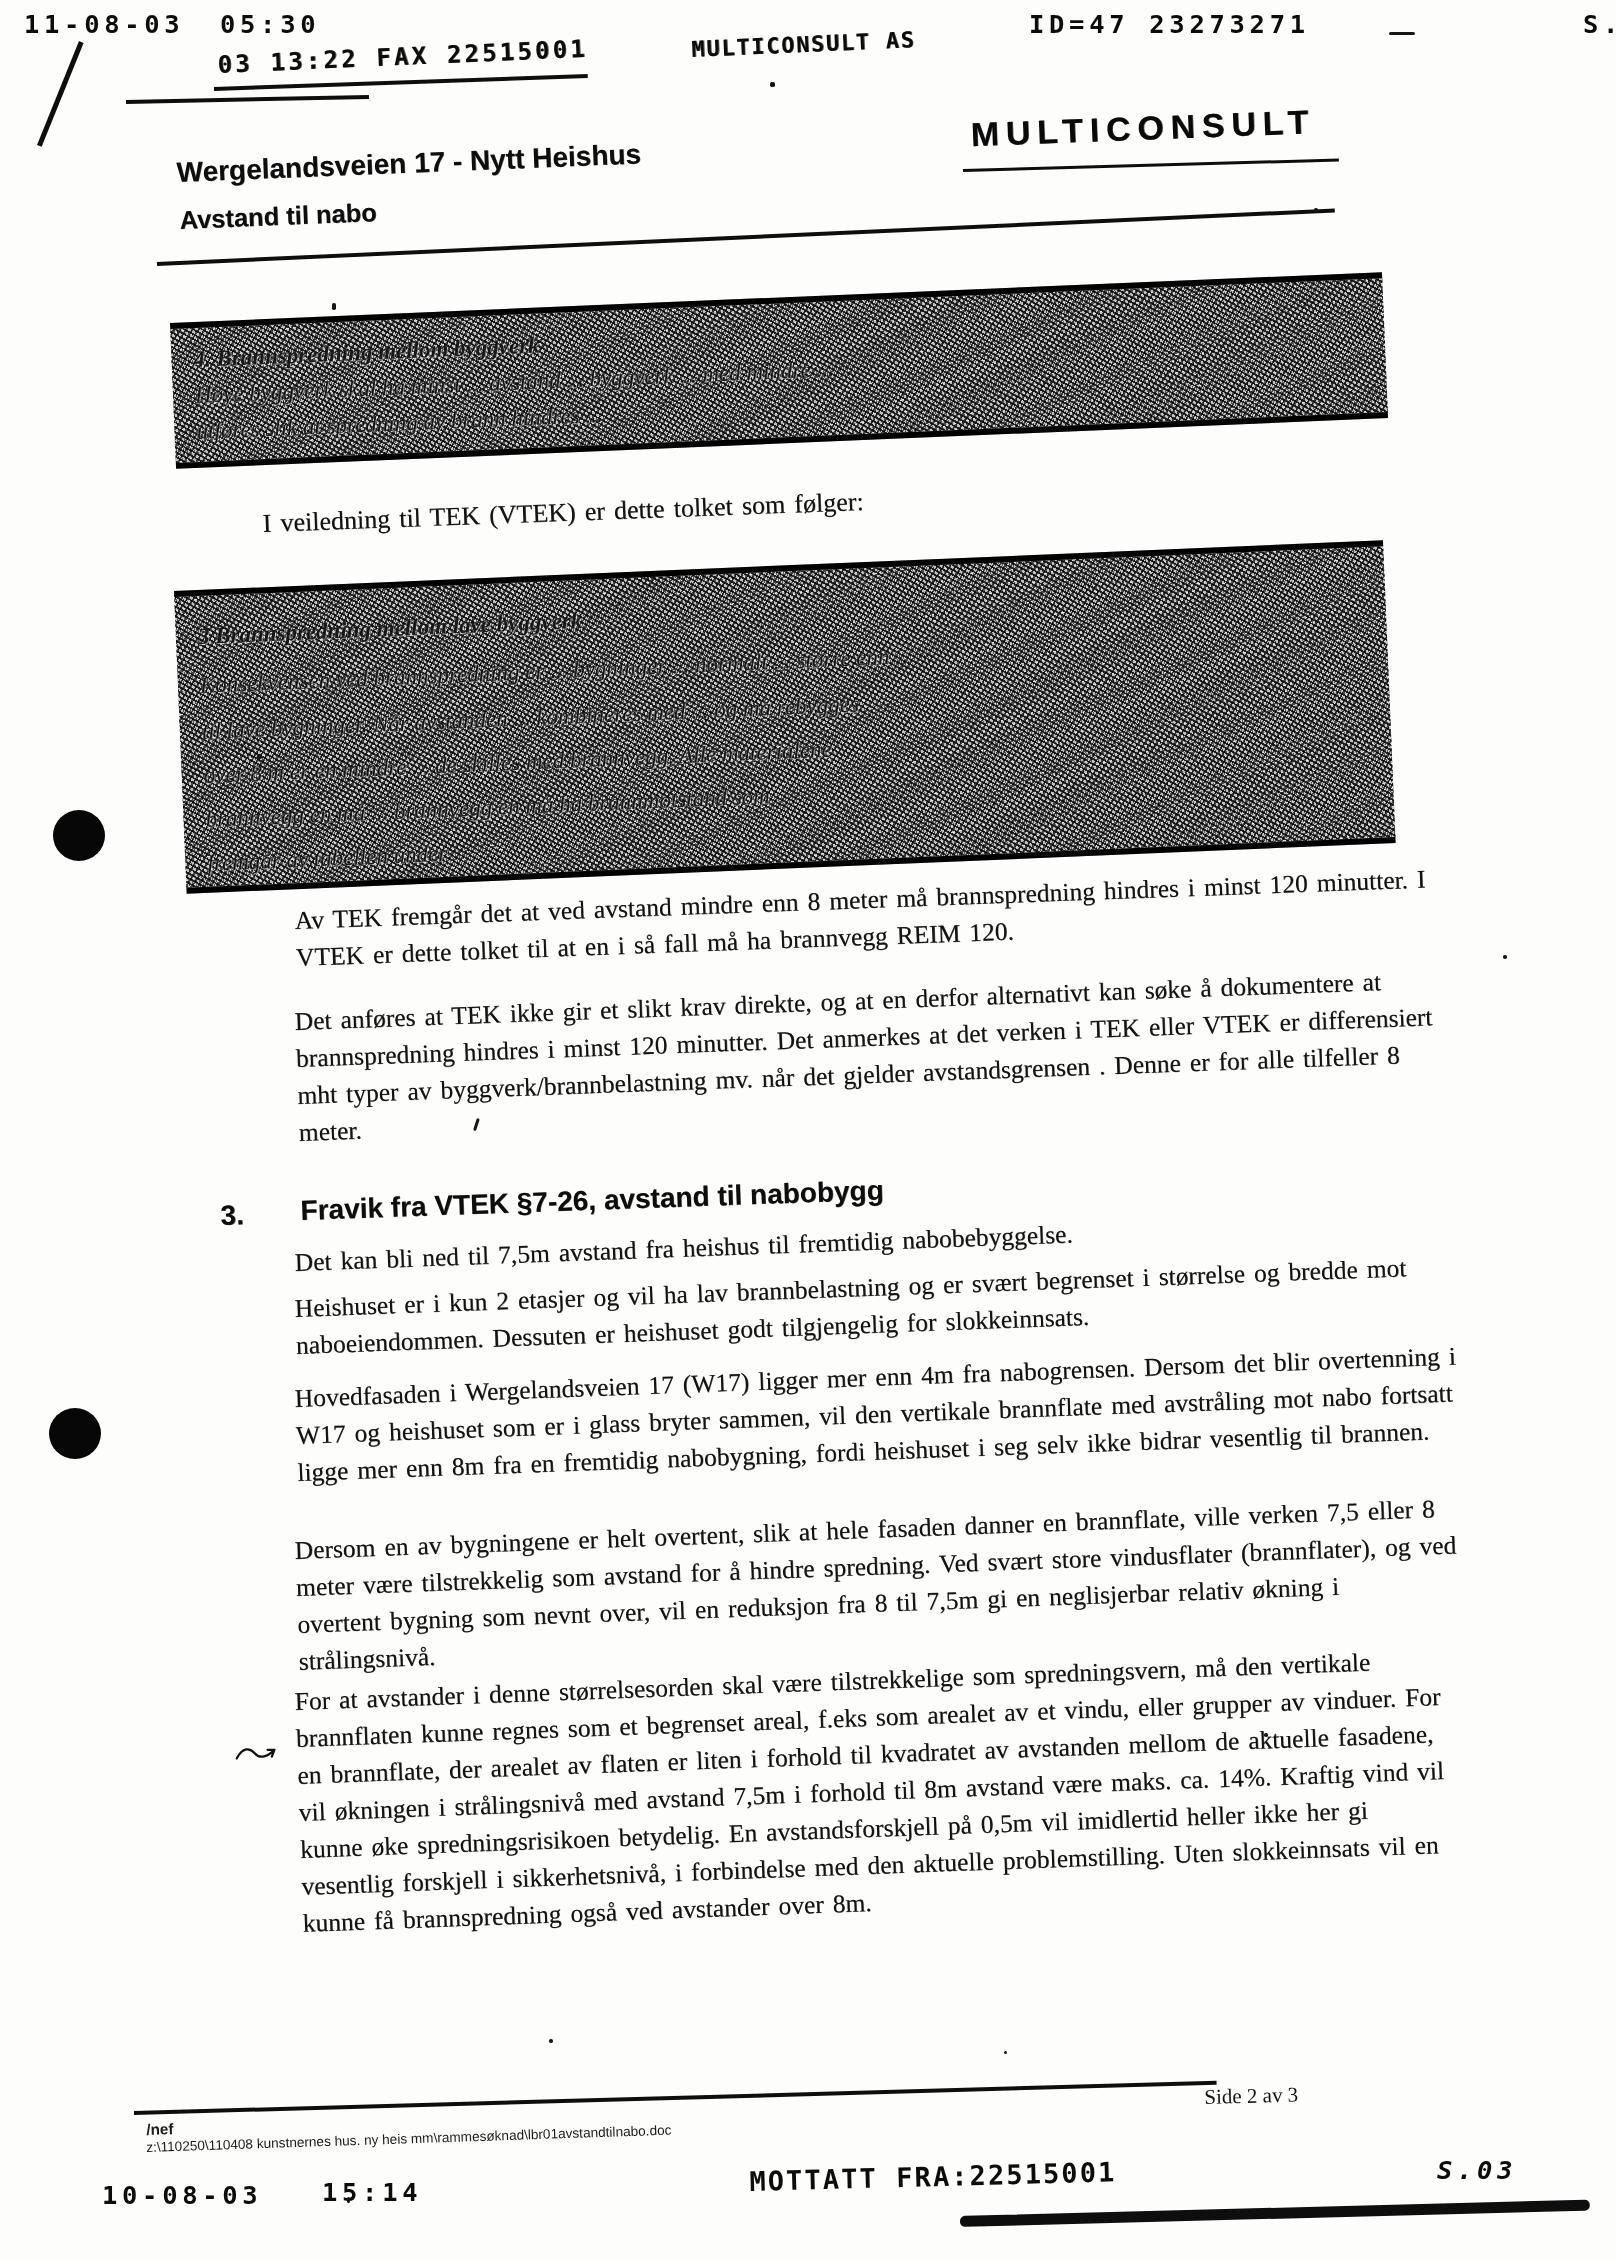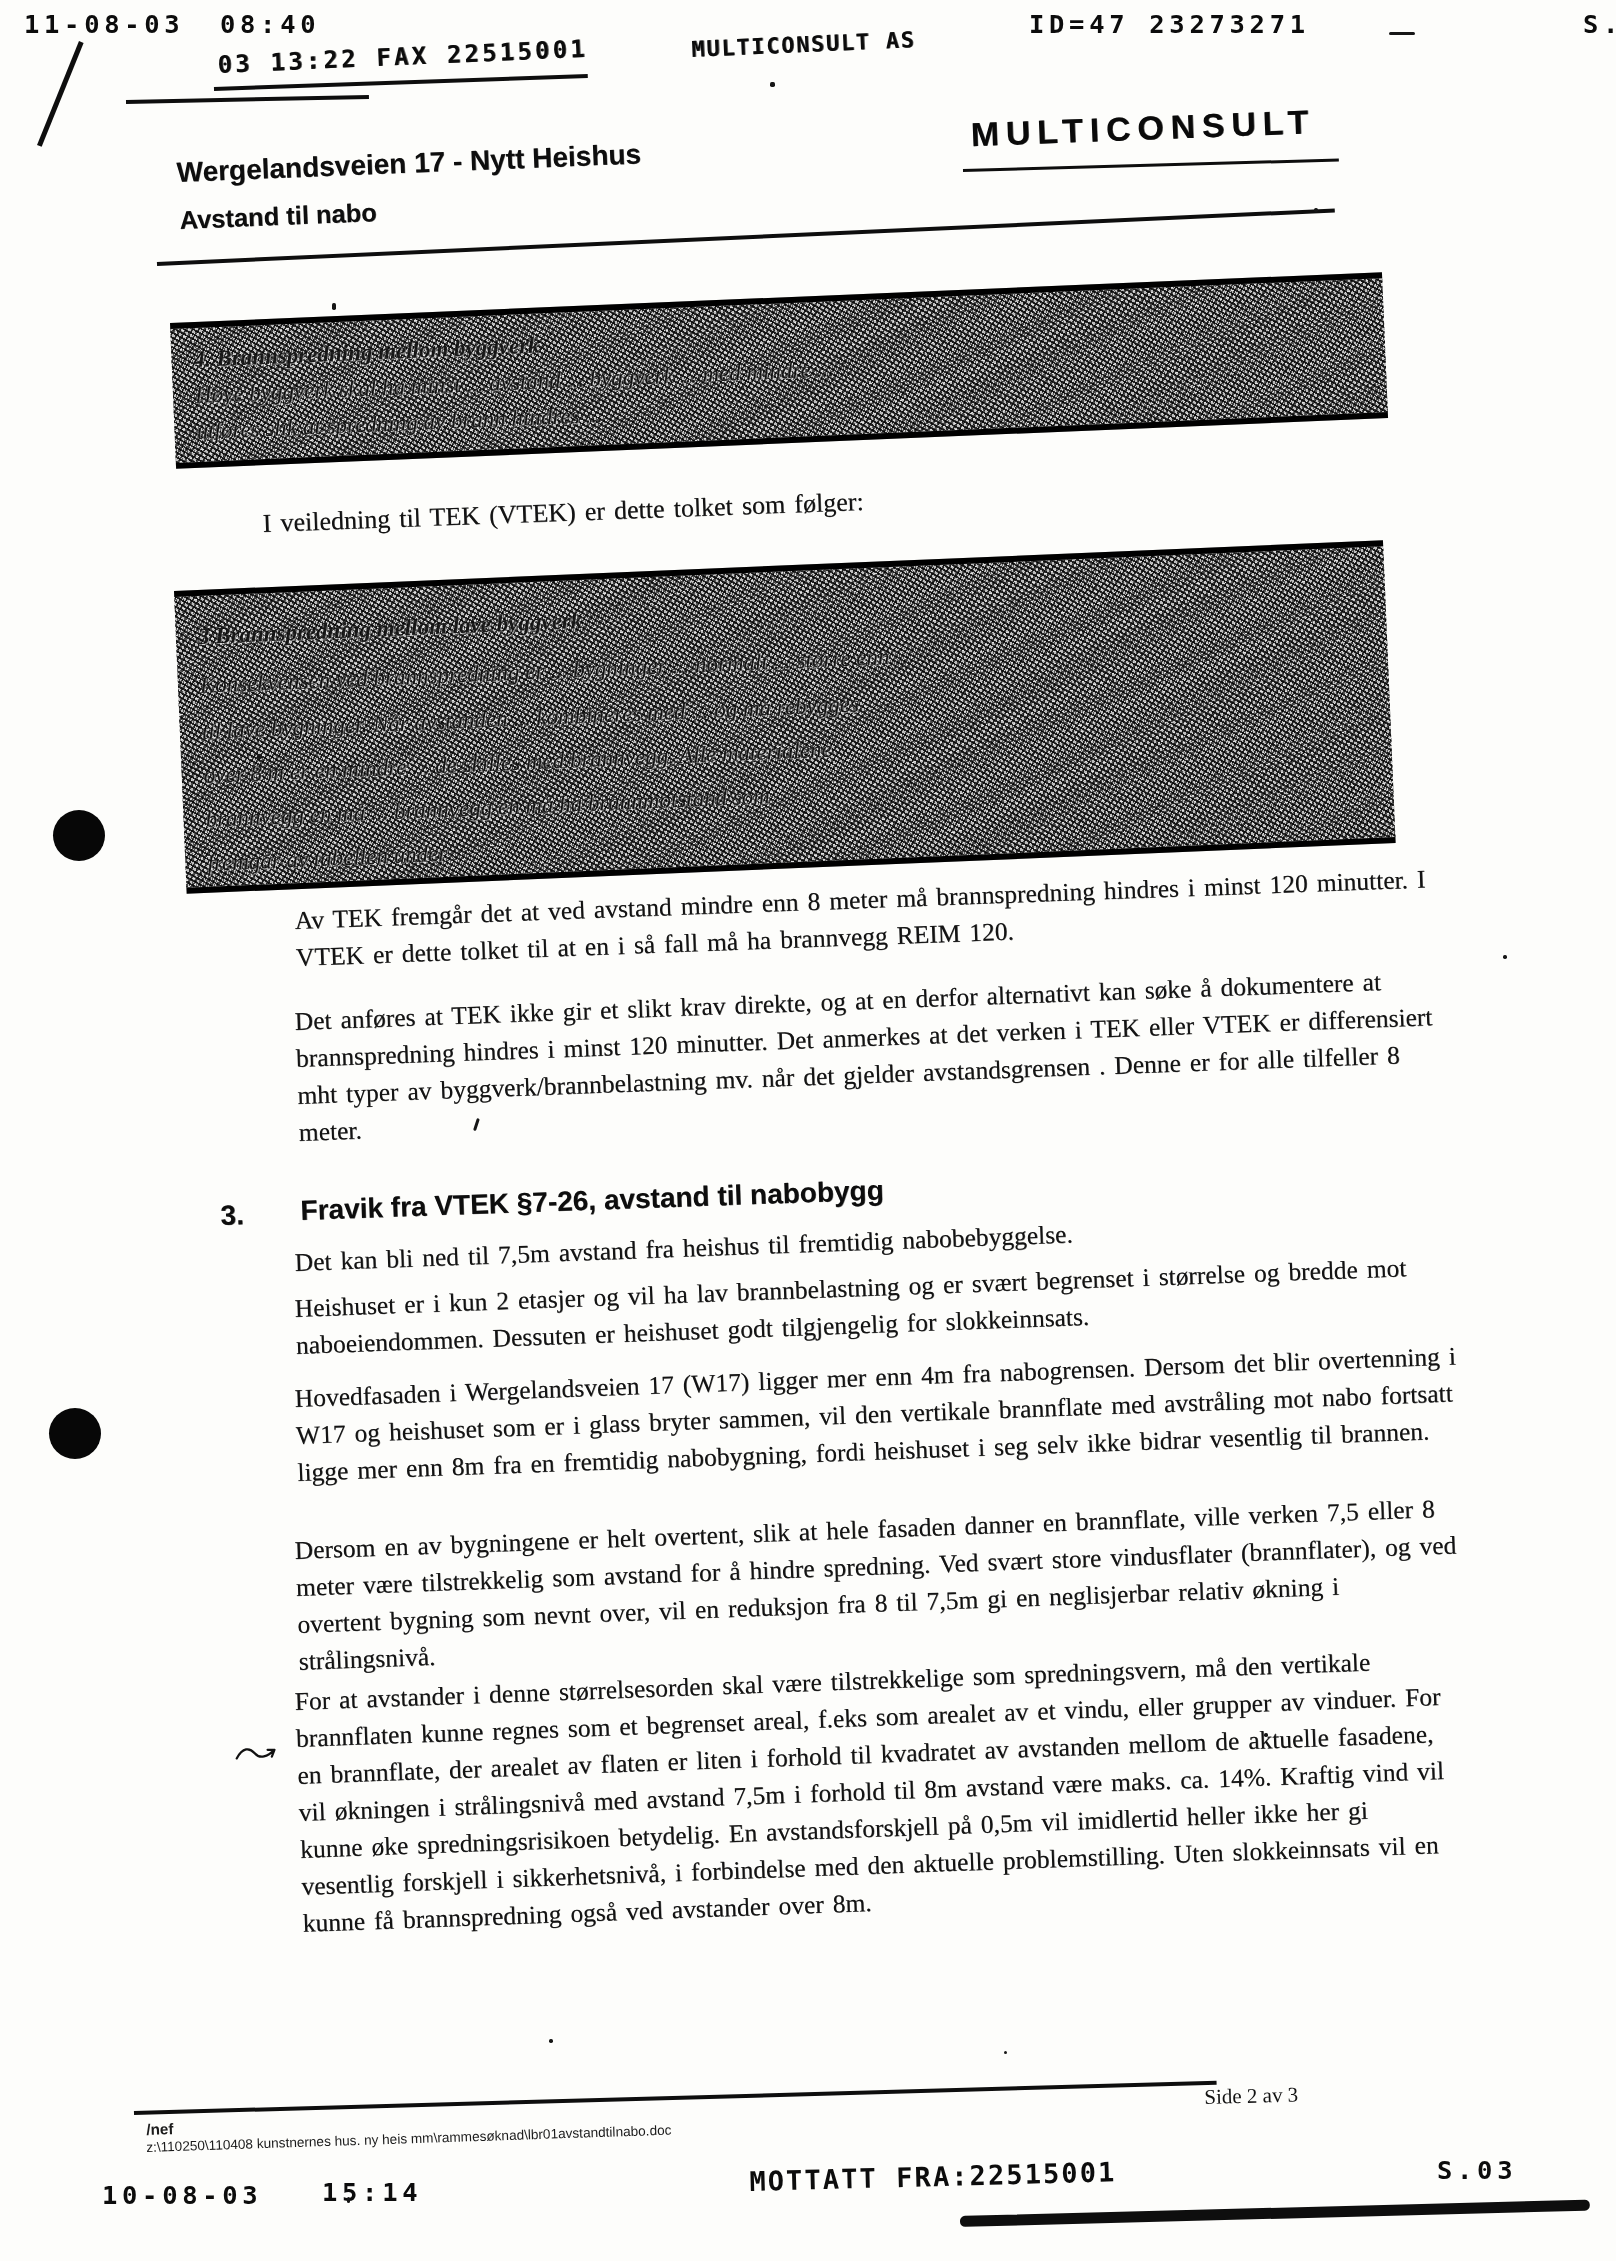--- a/index.html
+++ b/index.html
@@ -64,21 +64,21 @@
     transform:rotate(-1.9deg);transform-origin:left top;
   }
   .speck{position:absolute;background:#161616;border-radius:1.7px;}
 </style>
 </head>
 <body>
 
 <div class="page">
 
   <div class="fax abs" style="left:24px;top:8.5px;">11-08-03</div>
-  <div class="fax abs" style="left:220px;top:8.5px;">08:40</div>
+  <div class="fax abs" style="left:220px;top:8.5px;">05:30</div>
   <div class="fax abs" style="left:1013px;top:8.5px;margin-left:16px;">ID=47 23273271</div>
   <div class="fax abs" style="left:1583px;top:8.5px;">S.04</div>
 
   <div class="typed abs" style="left:691px;top:37px;font-size:22px;letter-spacing:1.7px;">MULTICONSULT AS</div>
   <div class="typed abs" style="left:217px;top:51px;font-size:24px;letter-spacing:3.2px;">03 13:22 FAX 22515001</div>
   <div class="rule" style="left:214px;top:87px;width:374px;height:4.3px;transform:rotate(-2deg);"></div>
   <div class="rule" style="left:126px;top:100px;width:243px;height:4.3px;transform:rotate(-1.2deg);"></div>
 
   <div class="rule" style="left:58px;top:37px;width:5.1px;height:112px;transform:rotate(22deg);"></div>
 
@@ -129,21 +129,21 @@
   </svg>
 
   <div class="rule" style="left:134px;top:2111px;width:1083px;height:4.3px;transform:rotate(-1.6deg);"></div>
   <div class="abs" style="left:1204px;top:2085px;font-size:21px;transform:rotate(-1.5deg);transform-origin:left top;">Side 2 av 3</div>
   <div class="foot-small abs" style="left:146px;top:2121px;font-size:15.3px;font-weight:700;">/nef</div>
   <div class="foot-small abs" style="left:146px;top:2140px;font-size:13.6px;">z:\110250\110408 kunstnernes hus. ny heis mm\rammesøknad\lbr01avstandtilnabo.doc</div>
 
   <div class="fax abs" style="left:102px;top:2180px;">10-08-03</div>
   <div class="fax abs" style="left:322px;top:2177px;">15:14</div>
   <div class="fax abs" style="left:749px;top:2166px;font-size:27px;letter-spacing:2.1px;transform:rotate(-1.5deg);transform-origin:left top;">MOTTATT FRA:22515001</div>
-  <div class="fax abs" style="left:1437px;top:2155px;">S.03</div>
+  <div class="fax abs" style="left:1437px;top:2155px;font-style:italic;">S.03</div>
   <div class="rule" style="left:960px;top:2216px;width:630px;height:11px;transform:rotate(-1.5deg);border-radius:5.1px;"></div>
 
   <div>
     <div class="speck" style="left:1389px;top:32px;width:25.5px;height:3.4px;"></div>
     <div class="speck" style="left:770px;top:82px;width:5.1px;height:5.1px;"></div>
     <div class="speck" style="left:1314px;top:208px;width:4.3px;height:4.3px;"></div>
     <div class="speck" style="left:332px;top:303px;width:4.3px;height:6.8px;"></div>
     <div class="speck" style="left:967px;top:562px;width:4.3px;height:4.3px;"></div>
     <div class="speck" style="left:475px;top:1118px;width:2.6px;height:12.8px;transform:rotate(18deg);"></div>
     <div class="speck" style="left:1503px;top:955px;width:4.3px;height:4.3px;"></div>

